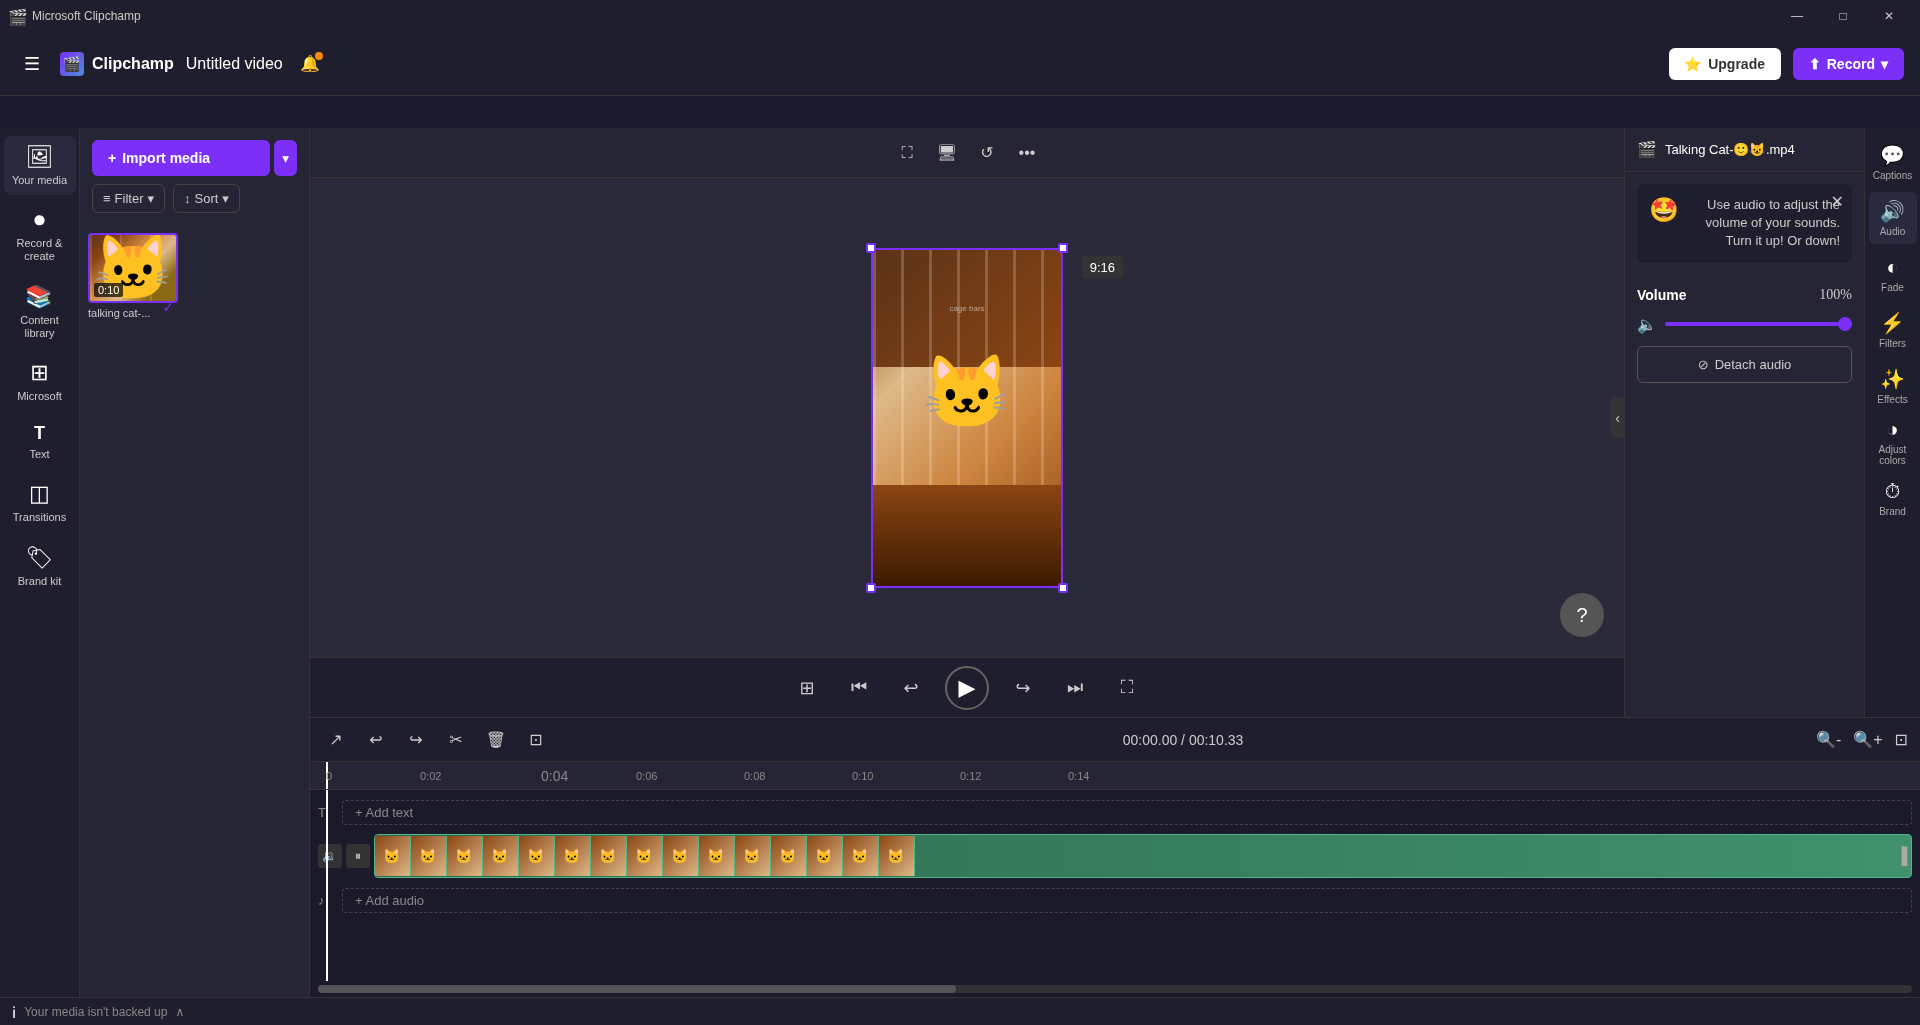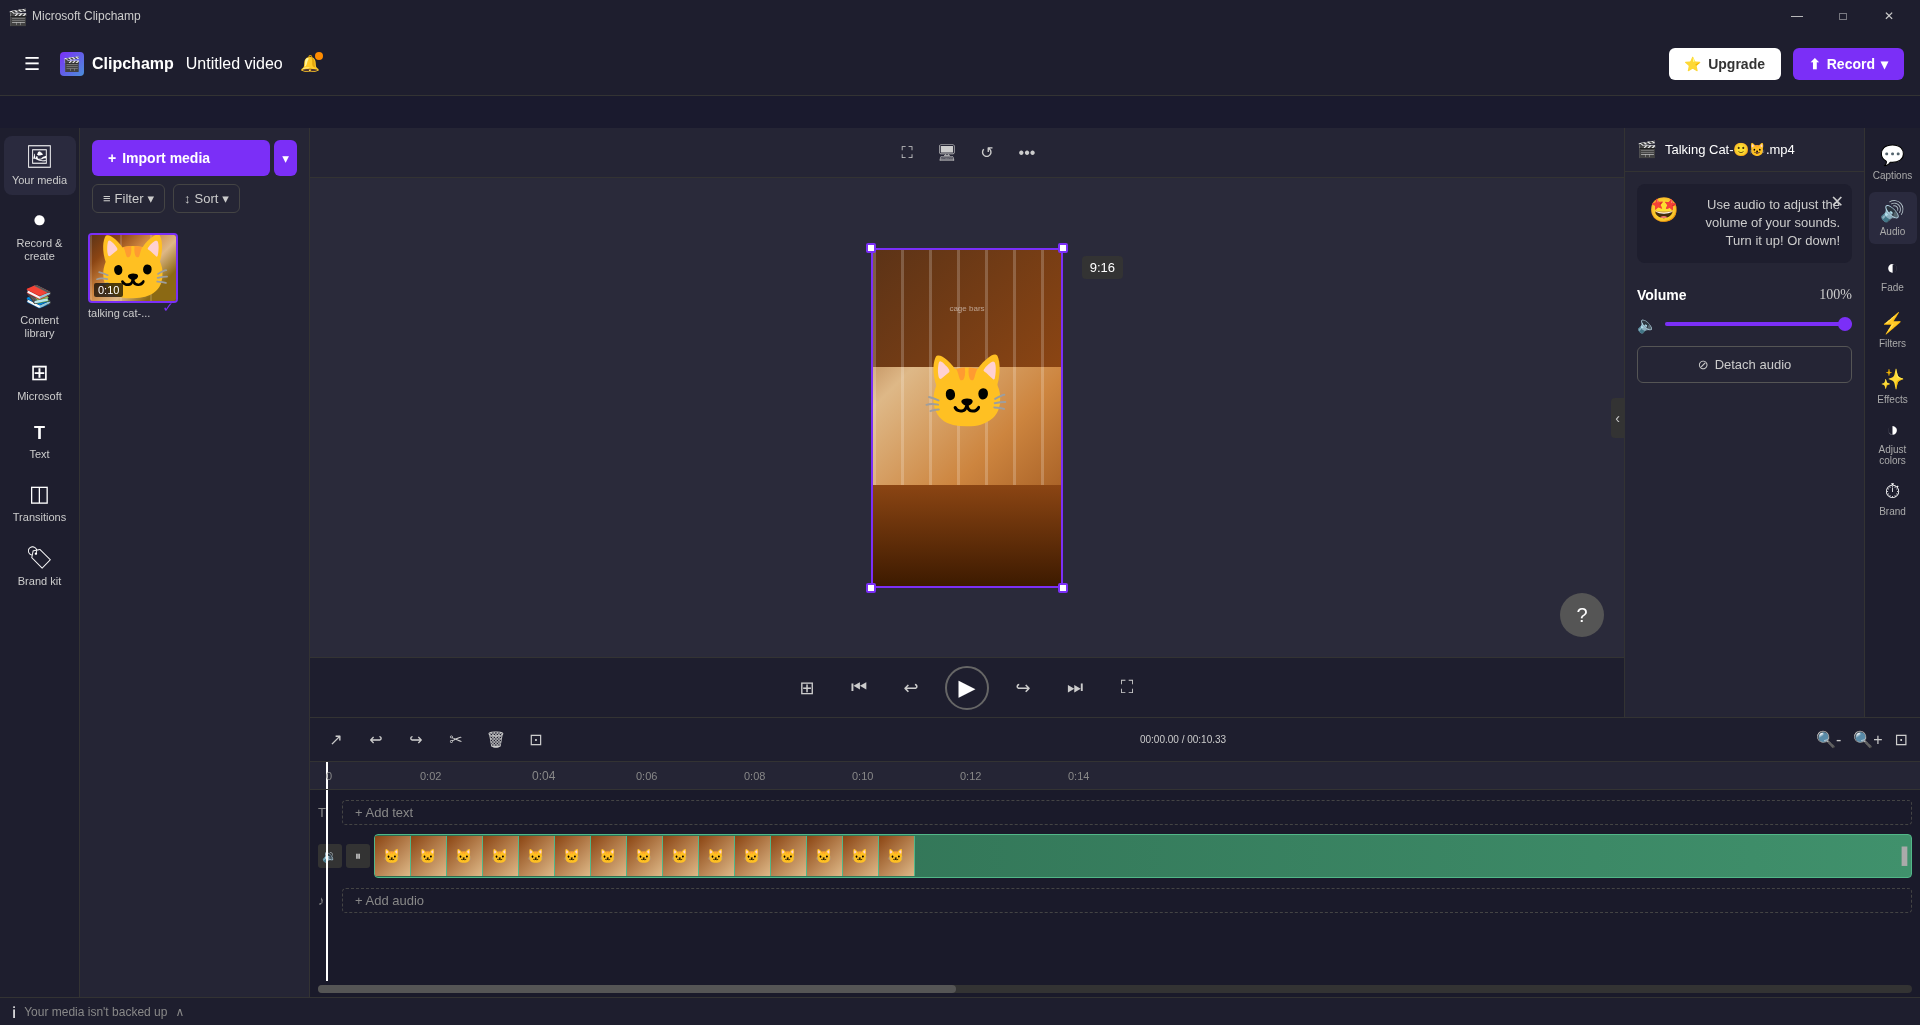--- a/index.html
+++ b/index.html
@@ -68,21 +68,21 @@
     .help-btn { position: absolute; bottom: 20px; right: 20px; width: 44px; height: 44px; background: #555; border-radius: 50%; border: none; color: #fff; font-size: 20px; cursor: pointer; display: flex; align-items: center; justify-content: center; }
     .playback-controls { height: 60px; background: #1e1e2e; display: flex; align-items: center; justify-content: center; gap: 16px; border-top: 1px solid #333; }
     .play-ctrl-btn { background: transparent; border: none; color: #ccc; cursor: pointer; font-size: 18px; width: 36px; height: 36px; display: flex; align-items: center; justify-content: center; border-radius: 4px; }
     .play-btn { width: 44px; height: 44px; background: transparent; border: none; color: #fff; cursor: pointer; font-size: 22px; display: flex; align-items: center; justify-content: center; border-radius: 50%; border: 2px solid #666; }
     .collapse-arrow { position: absolute; right: 0; top: 50%; transform: translateY(-50%); background: #333; border: none; color: #ccc; cursor: pointer; padding: 8px 4px; border-radius: 4px 0 0 4px; }
 
     
     .timeline { height: 280px; background: #1a1a2a; border-top: 1px solid #333; display: flex; flex-direction: column; }
     .timeline-toolbar { height: 44px; background: #1e1e2e; display: flex; align-items: center; padding: 0 12px; gap: 12px; border-bottom: 1px solid #333; }
     .timeline-tool-btn { background: transparent; border: none; color: #ccc; cursor: pointer; font-size: 16px; width: 28px; height: 28px; display: flex; align-items: center; justify-content: center; }
-    .time-display { font-size: 10px; color: #ccc; margin-left: auto; margin-right: auto; }
+    .time-display { font-size: 14px; color: #ccc; margin-left: auto; margin-right: auto; }
     .zoom-btn { background: transparent; border: none; color: #ccc; cursor: pointer; font-size: 16px; }
     .timeline-ruler { height: 28px; background: #252535; position: relative; display: flex; align-items: center; padding: 0 0 0 16px; border-bottom: 1px solid #333; overflow: hidden; }
     .playhead { position: absolute; left: 16px; top: 0; width: 2px; height: 100%; background: #fff; }
     .timeline-tracks { flex: 1; position: relative; display: flex; flex-direction: column; padding: 4px 0; }
     .track-row { height: 36px; display: flex; align-items: center; padding: 0 8px; gap: 8px; }
     .track-label { width: 16px; color: #888; font-size: 13px; }
     .track-add-btn { color: #888; font-size: 13px; background: transparent; border: 1px dashed #444; border-radius: 4px; padding: 4px 12px; cursor: pointer; flex: 1; text-align: left; }
     .video-track-row { height: 52px; display: flex; align-items: center; padding: 0 8px; gap: 4px; }
     .track-ctrl-btn { background: #333; border: none; color: #ccc; cursor: pointer; width: 24px; height: 24px; font-size: 12px; border-radius: 3px; display: flex; align-items: center; justify-content: center; }
     .video-track-strip { flex: 1; height: 44px; background: linear-gradient(90deg, #2d6a4f, #40916c); border-radius: 4px; position: relative; display: flex; align-items: center; overflow: hidden; border: 1px solid #52b788; cursor: pointer; }
@@ -367,21 +367,21 @@
         </span>
         <button class="zoom-btn">🔍-</button>
         <button class="zoom-btn">🔍+</button>
         <button class="zoom-btn">⊡</button>
       </div>
 
       <div class="timeline-ruler">
         <div class="playhead"></div>
         <div style="position:absolute;left:16px;font-size:11px;color:#888;">0</div>
         <div style="position:absolute;left:110px;font-size:11px;color:#888;">0:02</div>
-        <div style="position:absolute;left:222px;font-size:12px;color:#888;">0:04</div>
+        <div style="position:absolute;left:231px;font-size:14px;color:#888;">0:04</div>
         <div style="position:absolute;left:326px;font-size:11px;color:#888;">0:06</div>
         <div style="position:absolute;left:434px;font-size:11px;color:#888;">0:08</div>
         <div style="position:absolute;left:542px;font-size:11px;color:#888;">0:10</div>
         <div style="position:absolute;left:650px;font-size:11px;color:#888;">0:12</div>
         <div style="position:absolute;left:758px;font-size:11px;color:#888;">0:14</div>
       </div>
 
       <div class="timeline-tracks">
 
         <div class="track-row">

